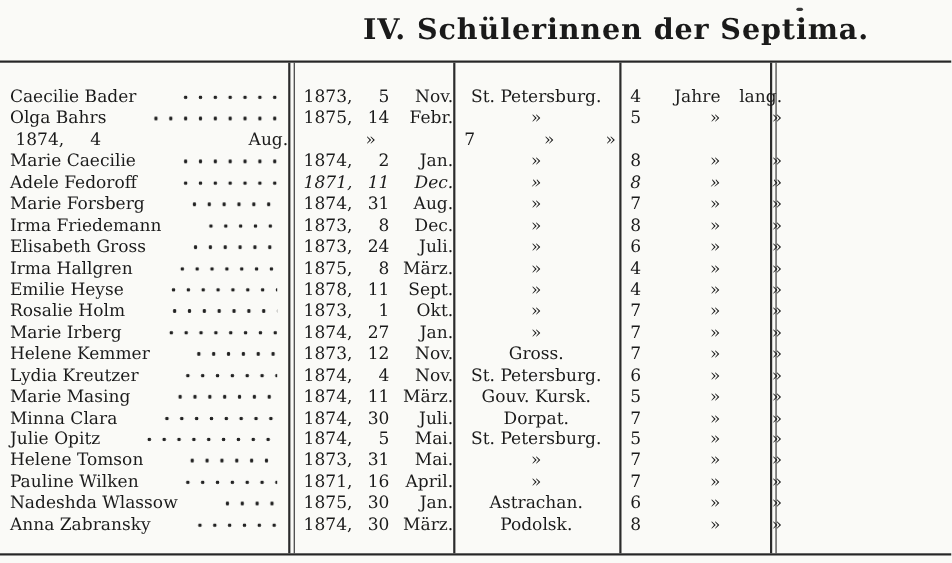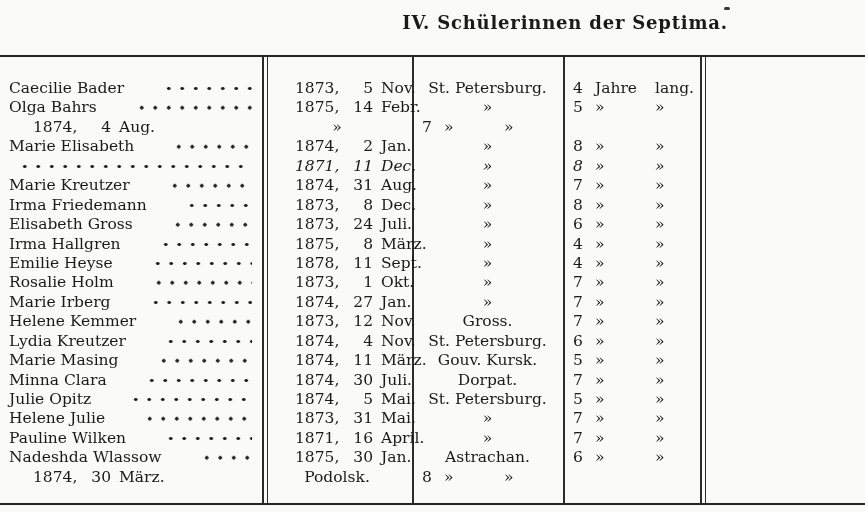--- a/index.html
+++ b/index.html
@@ -16,22 +16,22 @@
   .page {
     position: absolute;
     top: 0; left: 0;
     width: 865px; height: 512px;
   }
   .page-title {
     position: absolute;
     top: 12px;
     left: 330px;
     width: 470px;
-    text-align: center;
-    font-size: 18px;
+    text-align: left;
+    font-size: 26px;
     font-weight: bold;
     letter-spacing: 0.8px;
     white-space: nowrap;
   }
   .table-wrap {
     position: absolute;
     top: 55px;
     left: 0;
     width: 865px;
     height: 450px;
@@ -72,33 +72,32 @@
     margin: 0 10px 0 9px;
     background-image: radial-gradient(circle, #222 1.5px, transparent 1.9px);
     background-size: 13.5px 19.45px;
     background-position: left 64%;
     background-repeat: repeat-x;
   }
   .date-cell {
     display: grid;
     grid-template-columns: 52px 26px auto;
     padding-left: 14px;
-    margin-left: 19px;
   }
   .date-cell .yr { text-align: left; }
   .date-cell .dy { text-align: right; }
-  .date-cell .mo { text-align: left; margin-left: 8px; }
+  .date-cell .mo { text-align: right; margin-left: 8px; }
   .place-cell { text-align: center; }
   .dur-cell {
     display: grid;
     grid-template-columns: 22px 60px 56px;
     padding-left: 10px;
   }
   .dur-cell .num { text-align: left; }
-  .dur-cell .unit, .dur-cell .suf { text-align: left; }
+  .dur-cell .unit, .dur-cell .suf { text-align: right; }
   .italic .date-cell, .italic .place-cell, .italic .dur-cell {
     font-style: italic;
   }
   .speck {
     position: absolute;
     top: 7px; left: 724px;
     width: 6px; height: 3px;
     background: #3a3a3a;
     border-radius: 2px;
   }
@@ -164,54 +163,55 @@
           </div>
           <div class="place-cell"><span>»</span></div>
           <div class="dur-cell">
             <span class="num">7</span>
             <span class="unit">»</span>
             <span class="suf">»</span>
           </div>
         </div>
         <div class="row">
           <div class="name-cell">
-            <span class="nm">Marie Elisabeth</span>
+            <span class="nm">Marie Caecilie</span>
             <span class="leader"></span>
           </div>
           <div class="date-cell">
             <span class="yr">1874,</span>
             <span class="dy">2</span>
             <span class="mo">Jan.</span>
           </div>
           <div class="place-cell"><span>»</span></div>
           <div class="dur-cell">
             <span class="num">8</span>
             <span class="unit">»</span>
             <span class="suf">»</span>
           </div>
         </div>
         <div class="row italic">
           <div class="name-cell">
+            <span class="nm">Adele Fedoroff</span>
             <span class="leader"></span>
           </div>
           <div class="date-cell">
             <span class="yr">1871,</span>
             <span class="dy">11</span>
             <span class="mo">Dec.</span>
           </div>
           <div class="place-cell"><span>»</span></div>
           <div class="dur-cell">
             <span class="num">8</span>
             <span class="unit">»</span>
             <span class="suf">»</span>
           </div>
         </div>
         <div class="row">
           <div class="name-cell">
-            <span class="nm">Marie Kreutzer</span>
+            <span class="nm">Marie Forsberg</span>
             <span class="leader"></span>
           </div>
           <div class="date-cell">
             <span class="yr">1874,</span>
             <span class="dy">31</span>
             <span class="mo">Aug.</span>
           </div>
           <div class="place-cell"><span>»</span></div>
           <div class="dur-cell">
             <span class="num">7</span>
@@ -401,21 +401,21 @@
           </div>
           <div class="place-cell"><span>St. Petersburg.</span></div>
           <div class="dur-cell">
             <span class="num">5</span>
             <span class="unit">»</span>
             <span class="suf">»</span>
           </div>
         </div>
         <div class="row">
           <div class="name-cell">
-            <span class="nm">Helene Julie</span>
+            <span class="nm">Helene Tomson</span>
             <span class="leader"></span>
           </div>
           <div class="date-cell">
             <span class="yr">1873,</span>
             <span class="dy">31</span>
             <span class="mo">Mai.</span>
           </div>
           <div class="place-cell"><span>»</span></div>
           <div class="dur-cell">
             <span class="num">7</span>
@@ -451,20 +451,24 @@
             <span class="mo">Jan.</span>
           </div>
           <div class="place-cell"><span>Astrachan.</span></div>
           <div class="dur-cell">
             <span class="num">6</span>
             <span class="unit">»</span>
             <span class="suf">»</span>
           </div>
         </div>
         <div class="row">
+          <div class="name-cell">
+            <span class="nm">Anna Zabransky</span>
+            <span class="leader"></span>
+          </div>
           <div class="date-cell">
             <span class="yr">1874,</span>
             <span class="dy">30</span>
             <span class="mo">März.</span>
           </div>
           <div class="place-cell"><span>Podolsk.</span></div>
           <div class="dur-cell">
             <span class="num">8</span>
             <span class="unit">»</span>
             <span class="suf">»</span>

